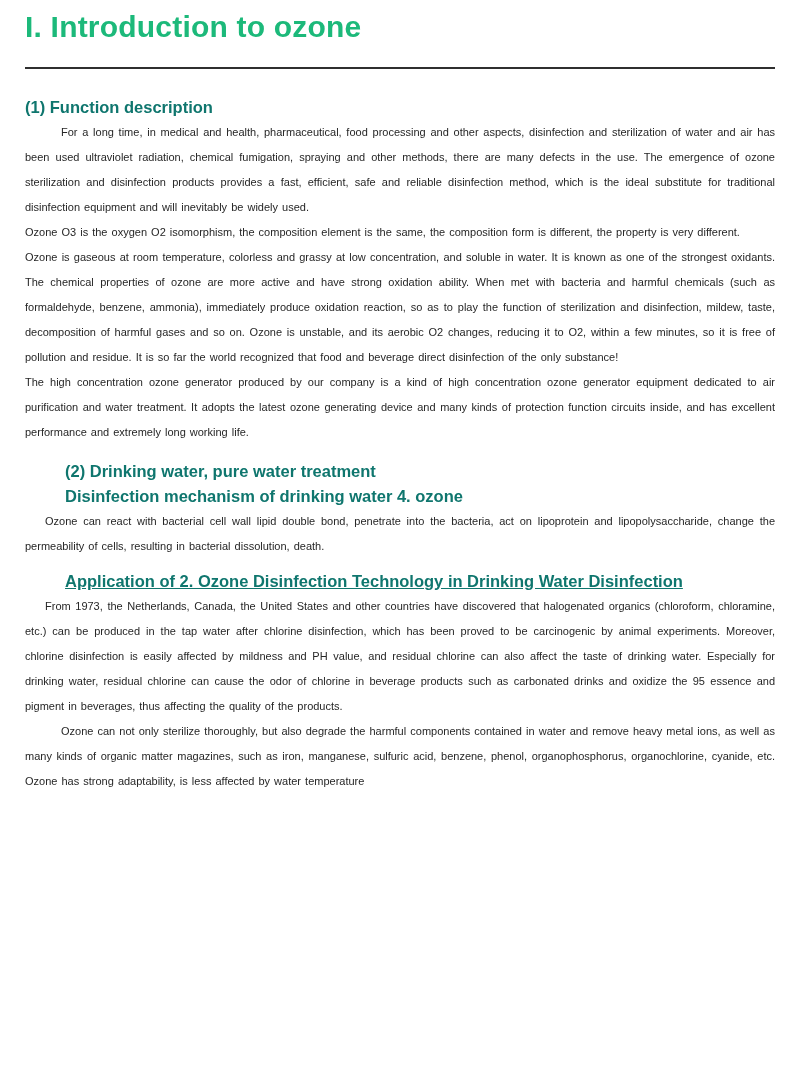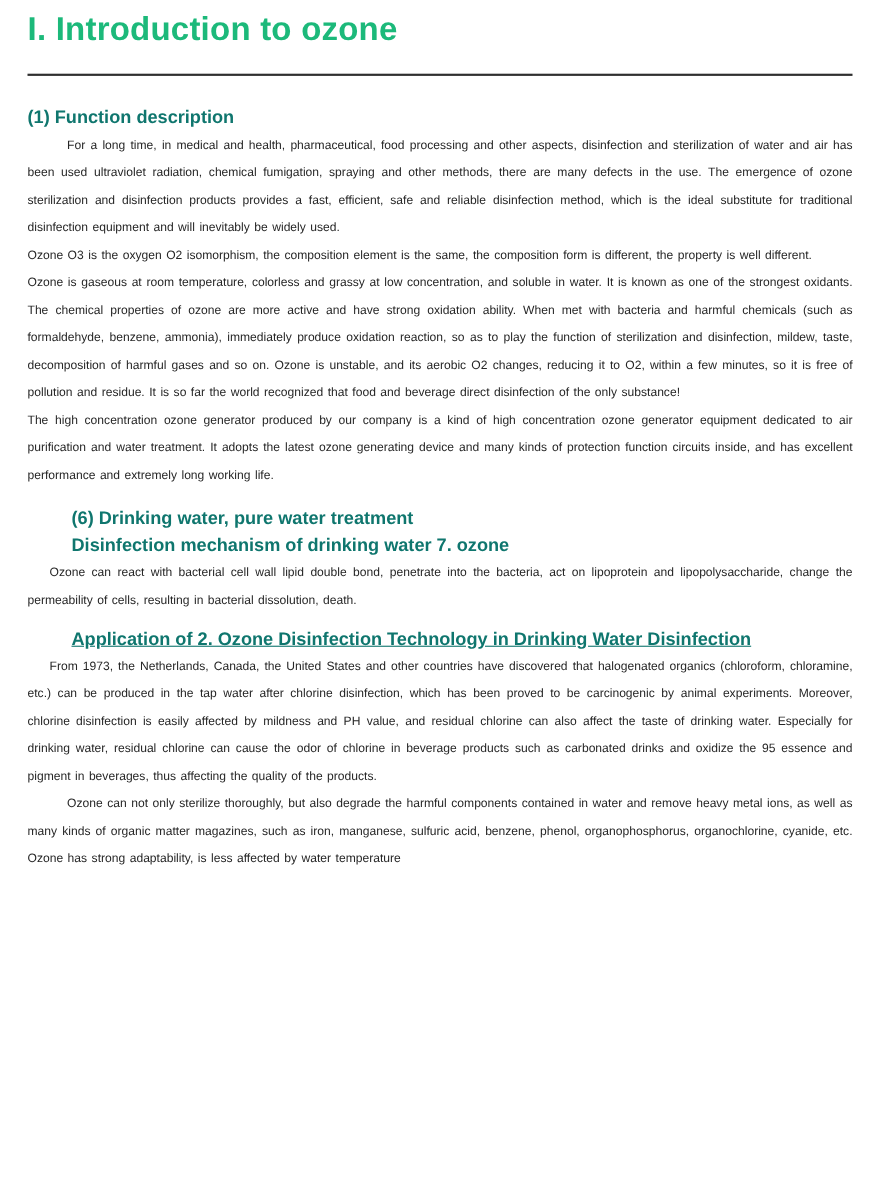--- a/index.html
+++ b/index.html
@@ -60,29 +60,29 @@
 
 <div class="page">
 
   <h1 class="doc-title">I. Introduction to ozone</h1>
 
   <hr class="divider">
 
   <div>
     <p class="h-green h-top">(1) Function description</p>
     <p class="para indent-lg">For a long time, in medical and health, pharmaceutical, food processing and other aspects, disinfection and sterilization of water and air has been used ultraviolet radiation, chemical fumigation, spraying and other methods, there are many defects in the use. The emergence of ozone sterilization and disinfection products provides a fast, efficient, safe and reliable disinfection method, which is the ideal substitute for traditional disinfection equipment and will inevitably be widely used.</p>
-    <p class="para">Ozone O3 is the oxygen O2 isomorphism, the composition element is the same, the composition form is different, the property is well different.</p>
+    <p class="para">Ozone O3 is the oxygen O2 isomorphism, the composition element is the same, the composition form is different, the property is very different.</p>
     <p class="para">Ozone is gaseous at room temperature, colorless and grassy at low concentration, and soluble in water. It is known as one of the strongest oxidants. The chemical properties of ozone are more active and have strong oxidation ability. When met with bacteria and harmful chemicals (such as formaldehyde, benzene, ammonia), immediately produce oxidation reaction, so as to play the function of sterilization and disinfection, mildew, taste, decomposition of harmful gases and so on. Ozone is unstable, and its aerobic O2 changes, reducing it to O2, within a few minutes, so it is free of pollution and residue. It is so far the world recognized that food and beverage direct disinfection of the only substance!</p>
     <p class="para">The high concentration ozone generator produced by our company is a kind of high concentration ozone generator equipment dedicated to air purification and water treatment. It adopts the latest ozone generating device and many kinds of protection function circuits inside, and has excellent performance and extremely long working life.</p>
   </div>
 
   <div class="section-gap"></div>
 
   <div>
-    <p class="h-green indent-h2">(6) Drinking water, pure water treatment</p>
-    <p class="h-green indent-h2">Disinfection mechanism of drinking water 7. ozone</p>
+    <p class="h-green indent-h2">(2) Drinking water, pure water treatment</p>
+    <p class="h-green indent-h2">Disinfection mechanism of drinking water 4. ozone</p>
     <p class="para indent-sm">Ozone can react with bacterial cell wall lipid double bond, penetrate into the bacteria, act on lipoprotein and lipopolysaccharide, change the permeability of cells, resulting in bacterial dissolution, death.</p>
     <p class="h-green indent-h2 h-gap">Application of 2. Ozone Disinfection Technology in Drinking Water Disinfection</p>
     <p class="para indent-sm">From 1973, the Netherlands, Canada, the United States and other countries have discovered that halogenated organics (chloroform, chloramine, etc.) can be produced in the tap water after chlorine disinfection, which has been proved to be carcinogenic by animal experiments. Moreover, chlorine disinfection is easily affected by mildness and PH value, and residual chlorine can also affect the taste of drinking water. Especially for drinking water, residual chlorine can cause the odor of chlorine in beverage products such as carbonated drinks and oxidize the 95 essence and pigment in beverages, thus affecting the quality of the products.</p>
     <p class="para indent-lg">Ozone can not only sterilize thoroughly, but also degrade the harmful components contained in water and remove heavy metal ions, as well as many kinds of organic matter magazines, such as iron, manganese, sulfuric acid, benzene, phenol, organophosphorus, organochlorine, cyanide, etc. Ozone has strong adaptability, is less affected by water temperature</p>
   </div>
 
 </div>
 
 </body></html>

